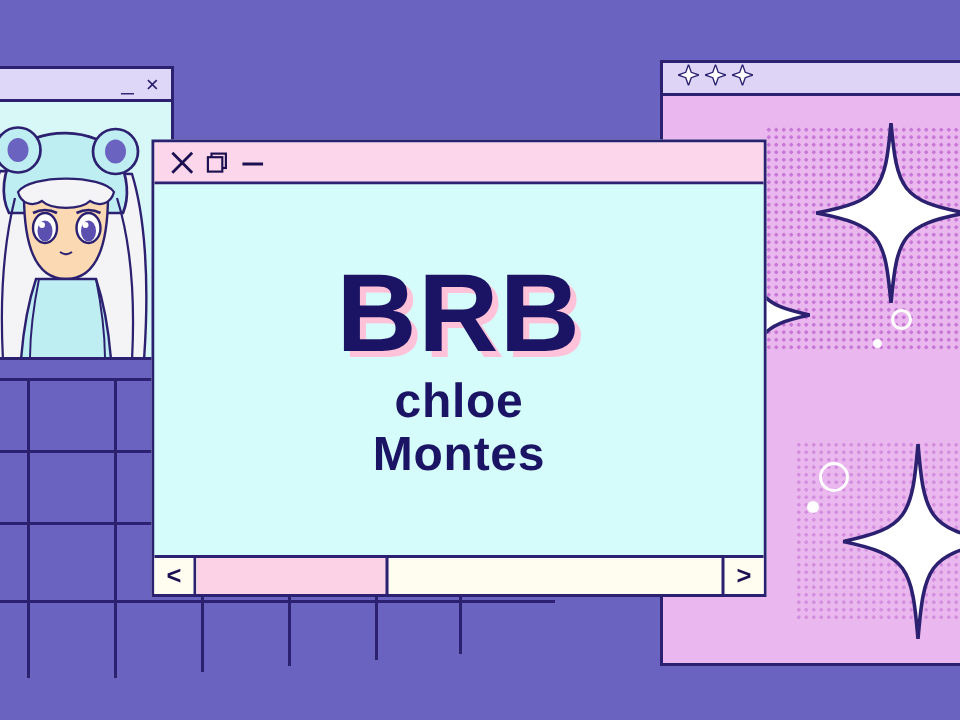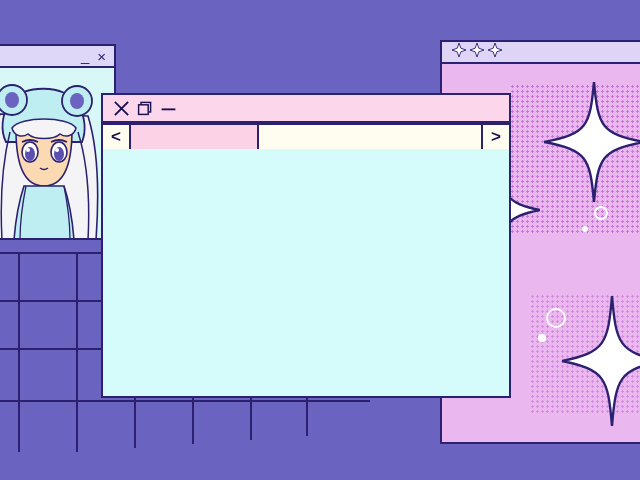--- a/index.html
+++ b/index.html
@@ -215,20 +215,27 @@
           <rect x="2" y="6" width="12" height="12" fill="#fcd6ea" stroke="#1b1150" stroke-width="1.8"></rect>
         </svg>
       </span>
       <span class="tb-icon">
         <svg width="17" height="17" viewBox="0 0 20 20">
             <path d="M3 11 L17 11" stroke="#1b1150" stroke-width="2.2" stroke-linecap="square"></path>
           </svg>
       </span>
     </div>
 
+    <div class="content">
+      <div class="brb">BRB</div>
+      <div class="sub">
+        <div>chloe</div>
+        <div>Montes</div>
+      </div>
+    </div>
 
     <div class="scrollbar">
       <div class="sb-arrow left">&lt;</div>
       <div class="sb-track">
         <div class="sb-thumb" style="width: 36%;"></div>
       </div>
       <div class="sb-arrow right">&gt;</div>
     </div>
   </div>
 

